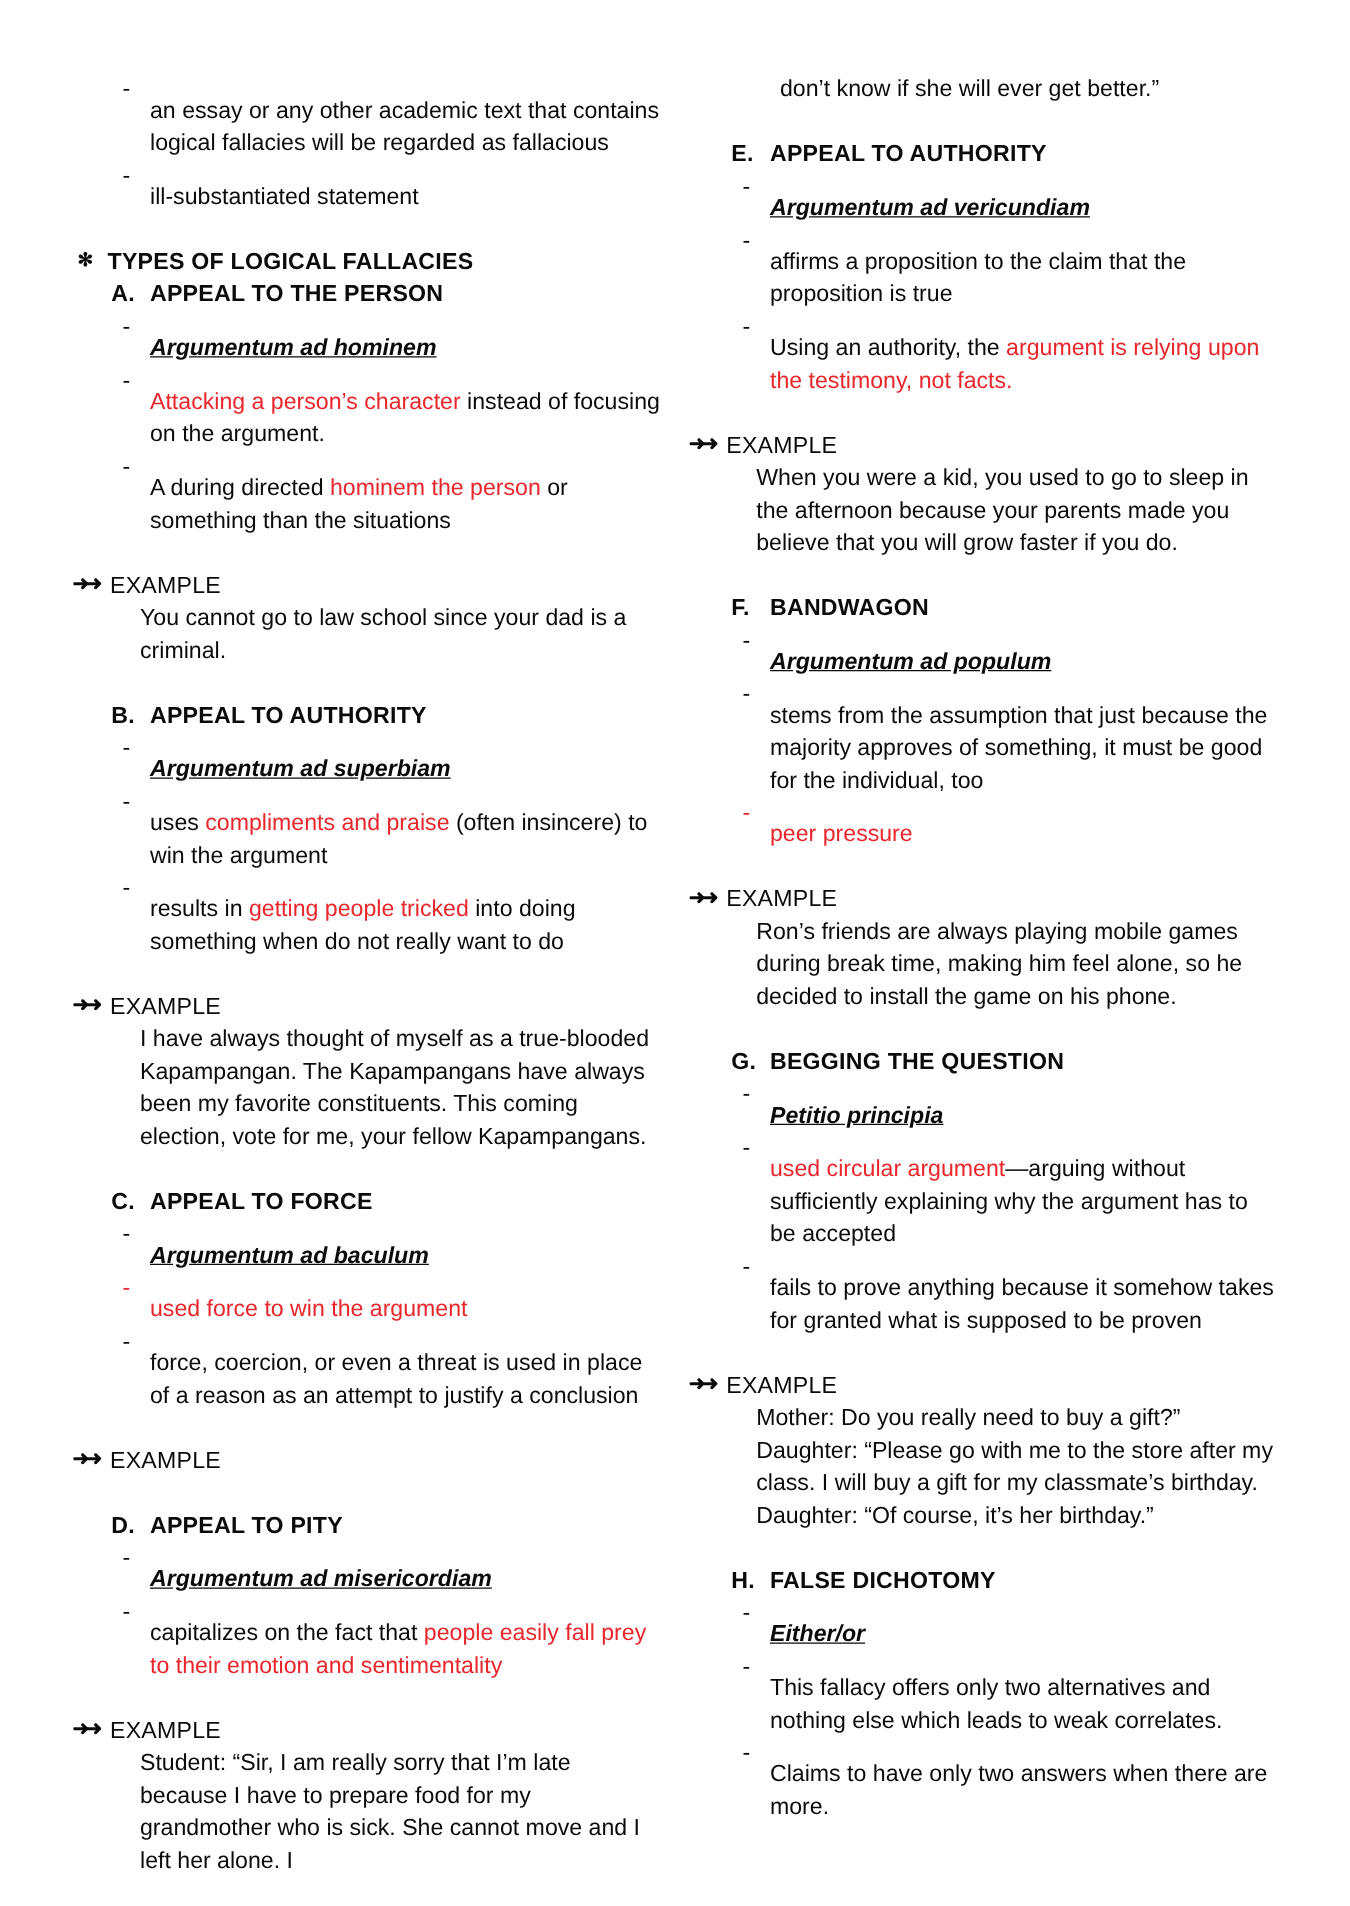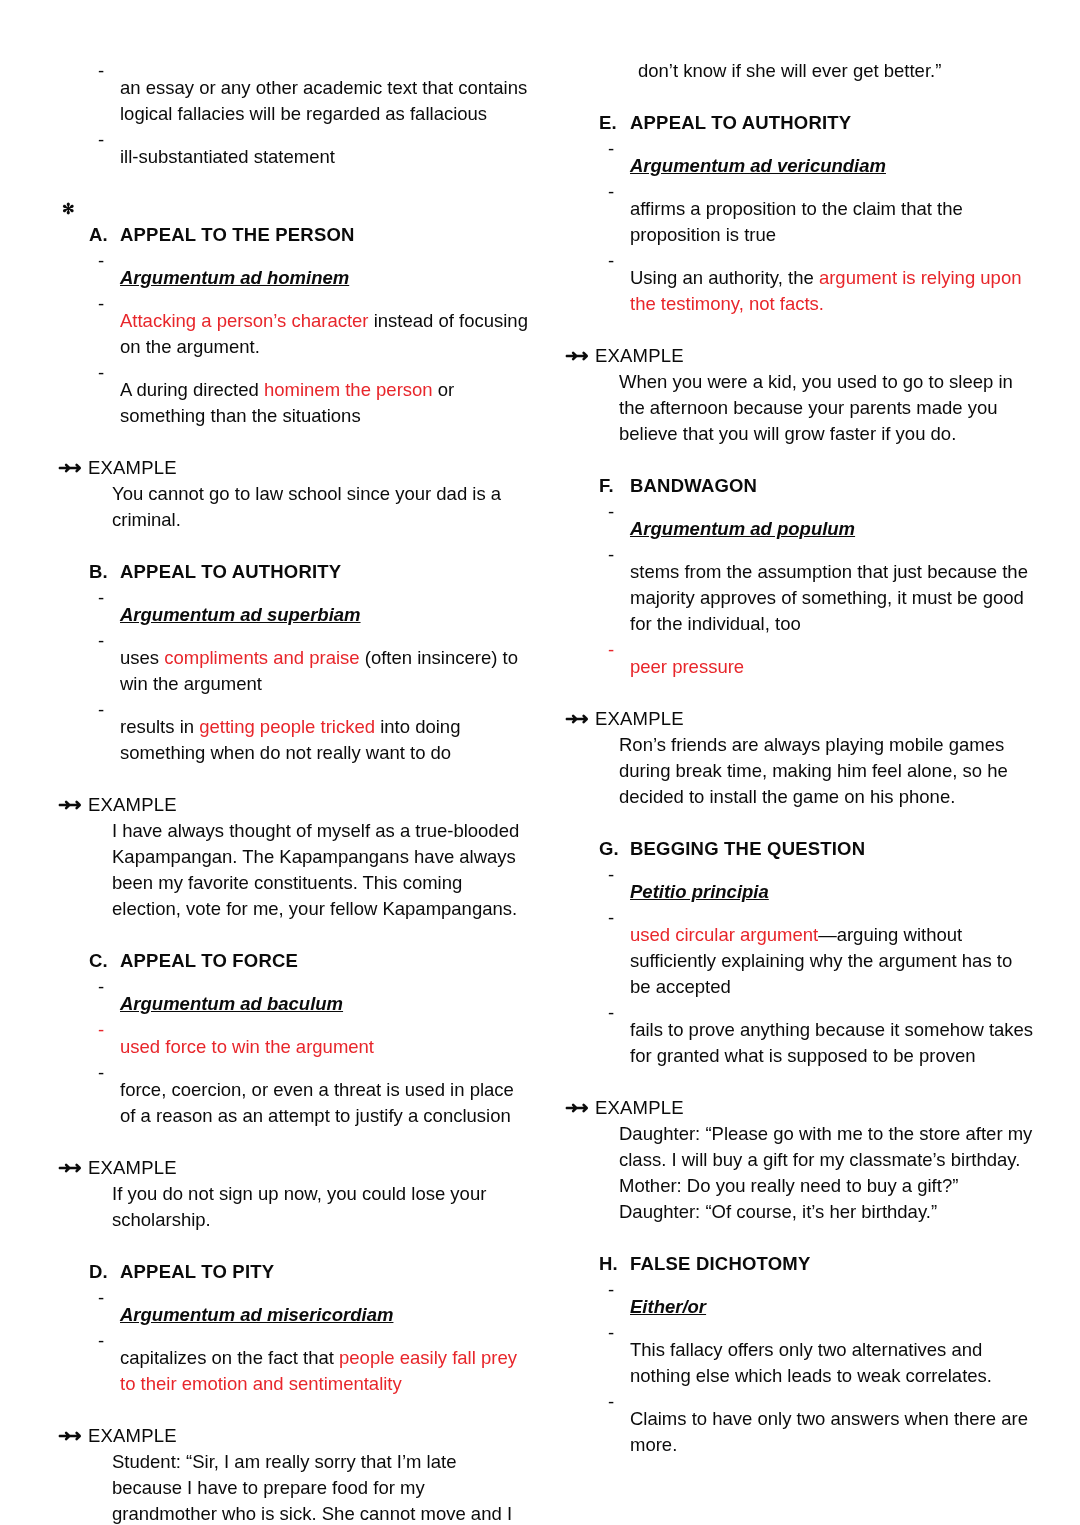--- a/index.html
+++ b/index.html
@@ -14,21 +14,21 @@
     background: #ffffff;
     font-family: "Liberation Sans", sans-serif;
     color: #0b0b0b;
     overflow: hidden;
   }
   .col {
     position: absolute;
     top: 58px;
   }
   .col-left  { left: 58px;  width: 470px; }
-  .col-right { left: 565px; width: 470px; }
+  .col-right { left: 551px; width: 470px; }
 
   
   .dash-item {
     display: flex;
     align-items: flex-start;
     font-size: 18.5px;
     line-height: 26px;
     margin: 0;
   }
   .dash-item .dash {
@@ -123,20 +123,21 @@
     </div>
     <div class="dash-item lvl1">
       <span class="dash">-</span>
       <span class="txt">ill-substantiated statement</span>
     </div>
 
     <div class="gap-sm"></div>
 
     <div class="gear-head">
       <span class="gear">✻</span>
+      <span>TYPES OF LOGICAL FALLACIES</span>
     </div>
 
     <div class="lettered">
       <span class="ltr">A.</span>
       <span>APPEAL TO THE PERSON</span>
     </div>
     <div class="dash-item lvl1">
       <span class="dash">-</span>
       <span class="txt latin">Argumentum ad hominem</span>
     </div>
@@ -199,21 +200,20 @@
     <div class="dash-item lvl1">
       <span class="dash">-</span>
       <span class="txt">force, coercion, or even a threat is used in place of a reason as an attempt to justify a conclusion</span>
     </div>
 
     <div class="gap-sm"></div>
     <div class="example-head">
       <span class="arrow">➜➜</span>
       <span class="lbl">EXAMPLE</span>
     </div>
-    <div class="example-body">If you do not sign up now, you could lose your scholarship.</div>
 
     <div class="gap-sm"></div>
 
     <div class="lettered">
       <span class="ltr">D.</span>
       <span>APPEAL TO PITY</span>
     </div>
     <div class="dash-item lvl1">
       <span class="dash">-</span>
       <span class="txt latin">Argumentum ad misericordiam</span>
@@ -305,22 +305,22 @@
     <div class="dash-item lvl1">
       <span class="dash">-</span>
       <span class="txt">fails to prove anything because it somehow takes for granted what is supposed to be proven</span>
     </div>
 
     <div class="gap-sm"></div>
     <div class="example-head">
       <span class="arrow">➜➜</span>
       <span class="lbl">EXAMPLE</span>
     </div>
+    <div class="example-body">Mother: Do you really need to buy a gift?”</div>
     <div class="example-body">Daughter: “Please go with me to the store after my class. I will buy a gift for my classmate’s birthday.</div>
-    <div class="example-body">Mother: Do you really need to buy a gift?”</div>
     <div class="example-body">Daughter: “Of course, it’s her birthday.”</div>
 
     <div class="gap-sm"></div>
 
     <div class="lettered">
       <span class="ltr">H.</span>
       <span>FALSE DICHOTOMY</span>
     </div>
     <div class="dash-item lvl1">
       <span class="dash">-</span>

